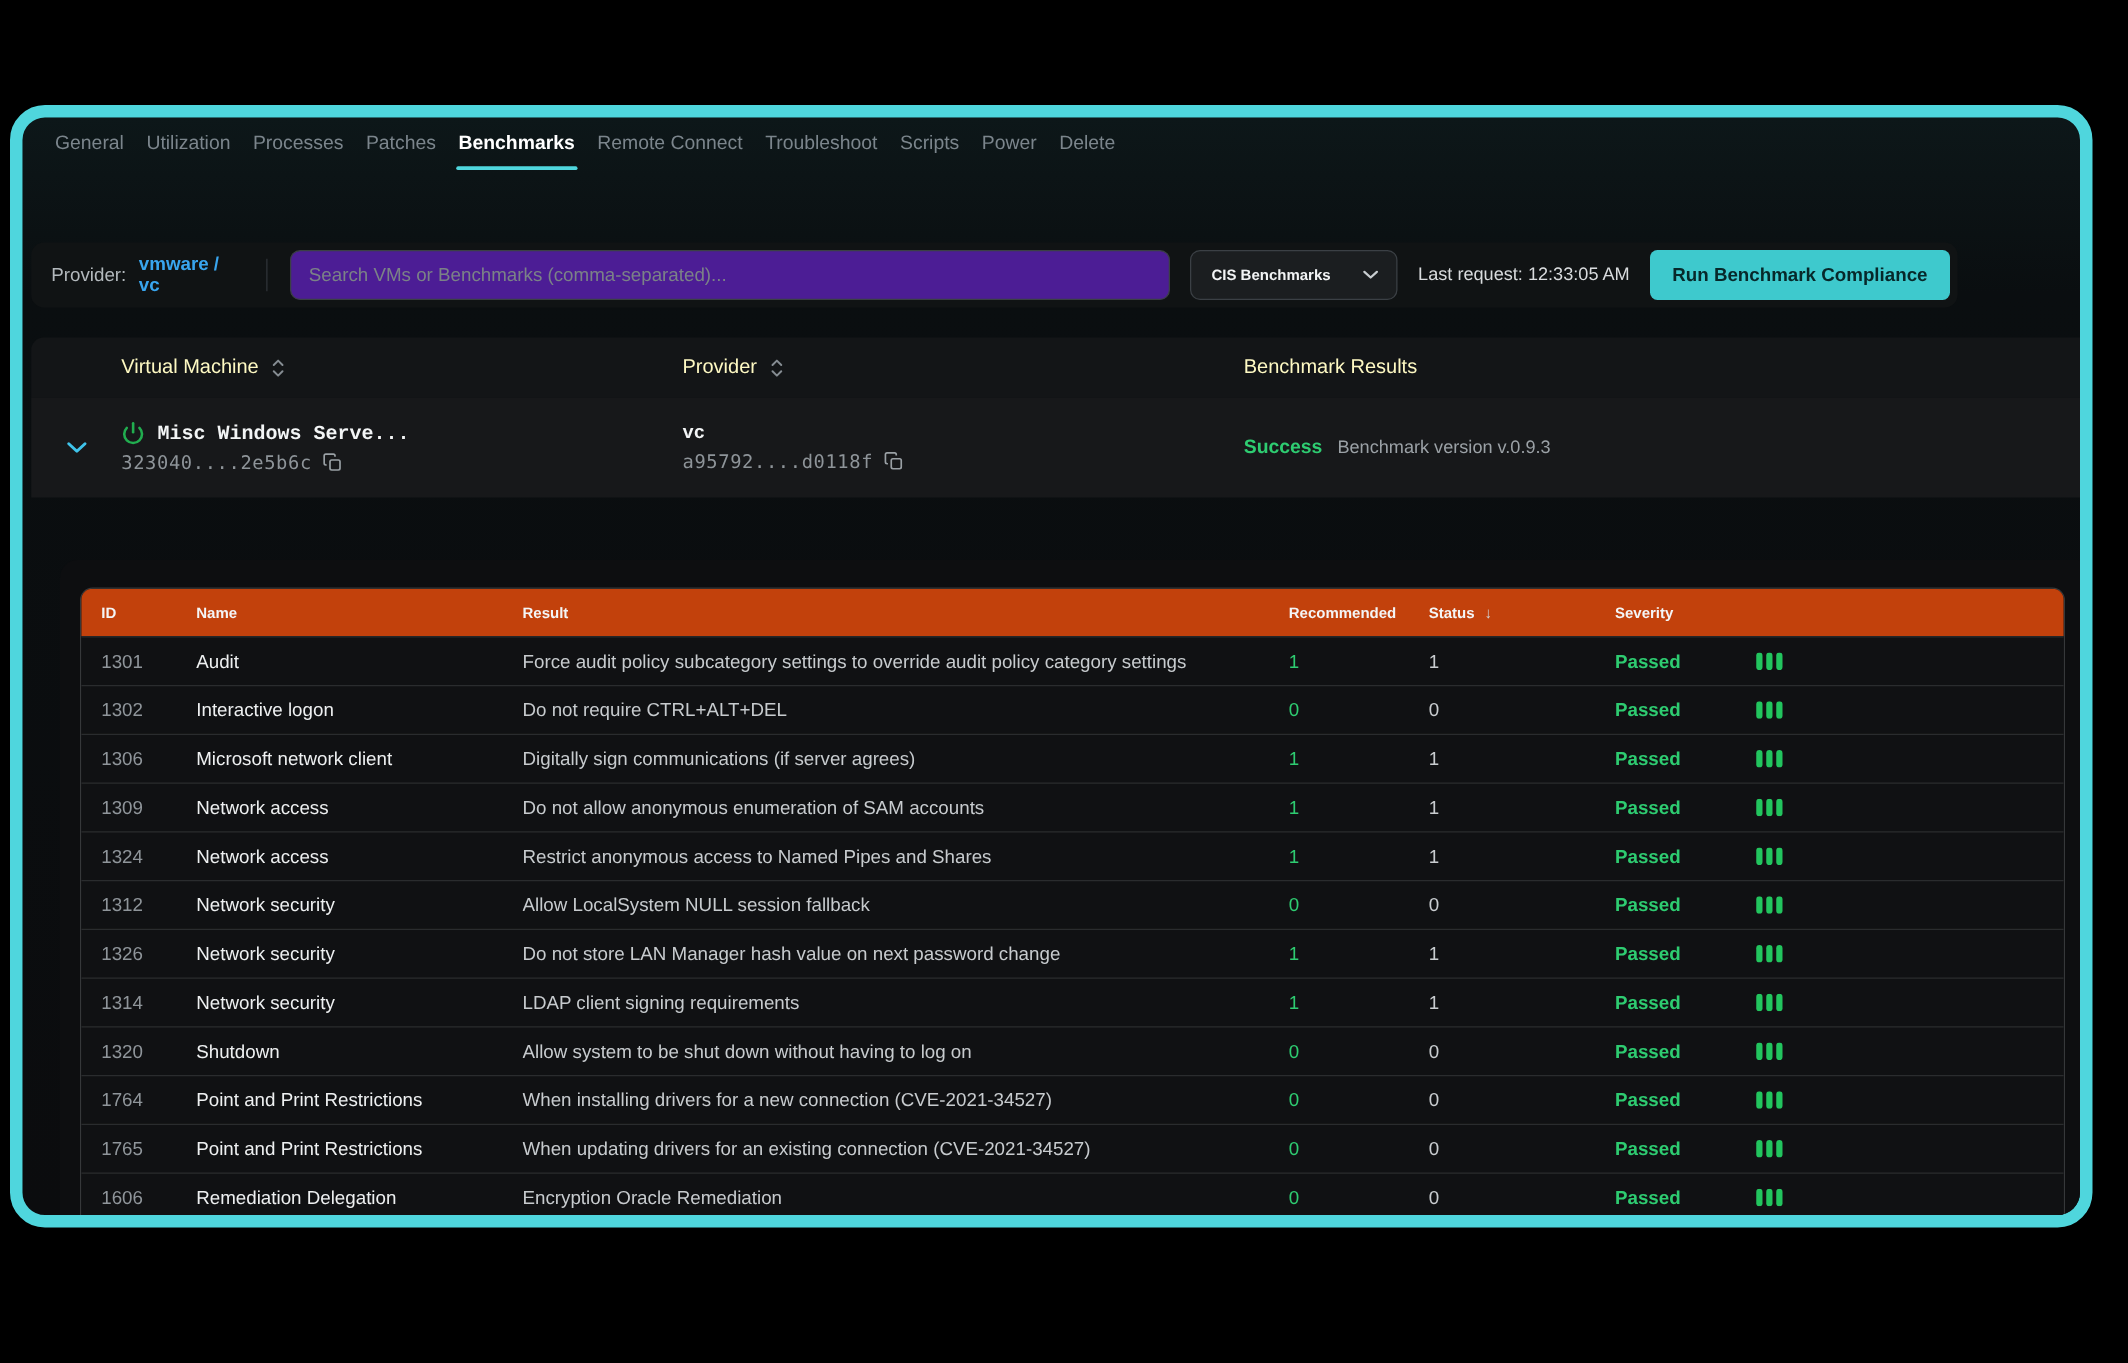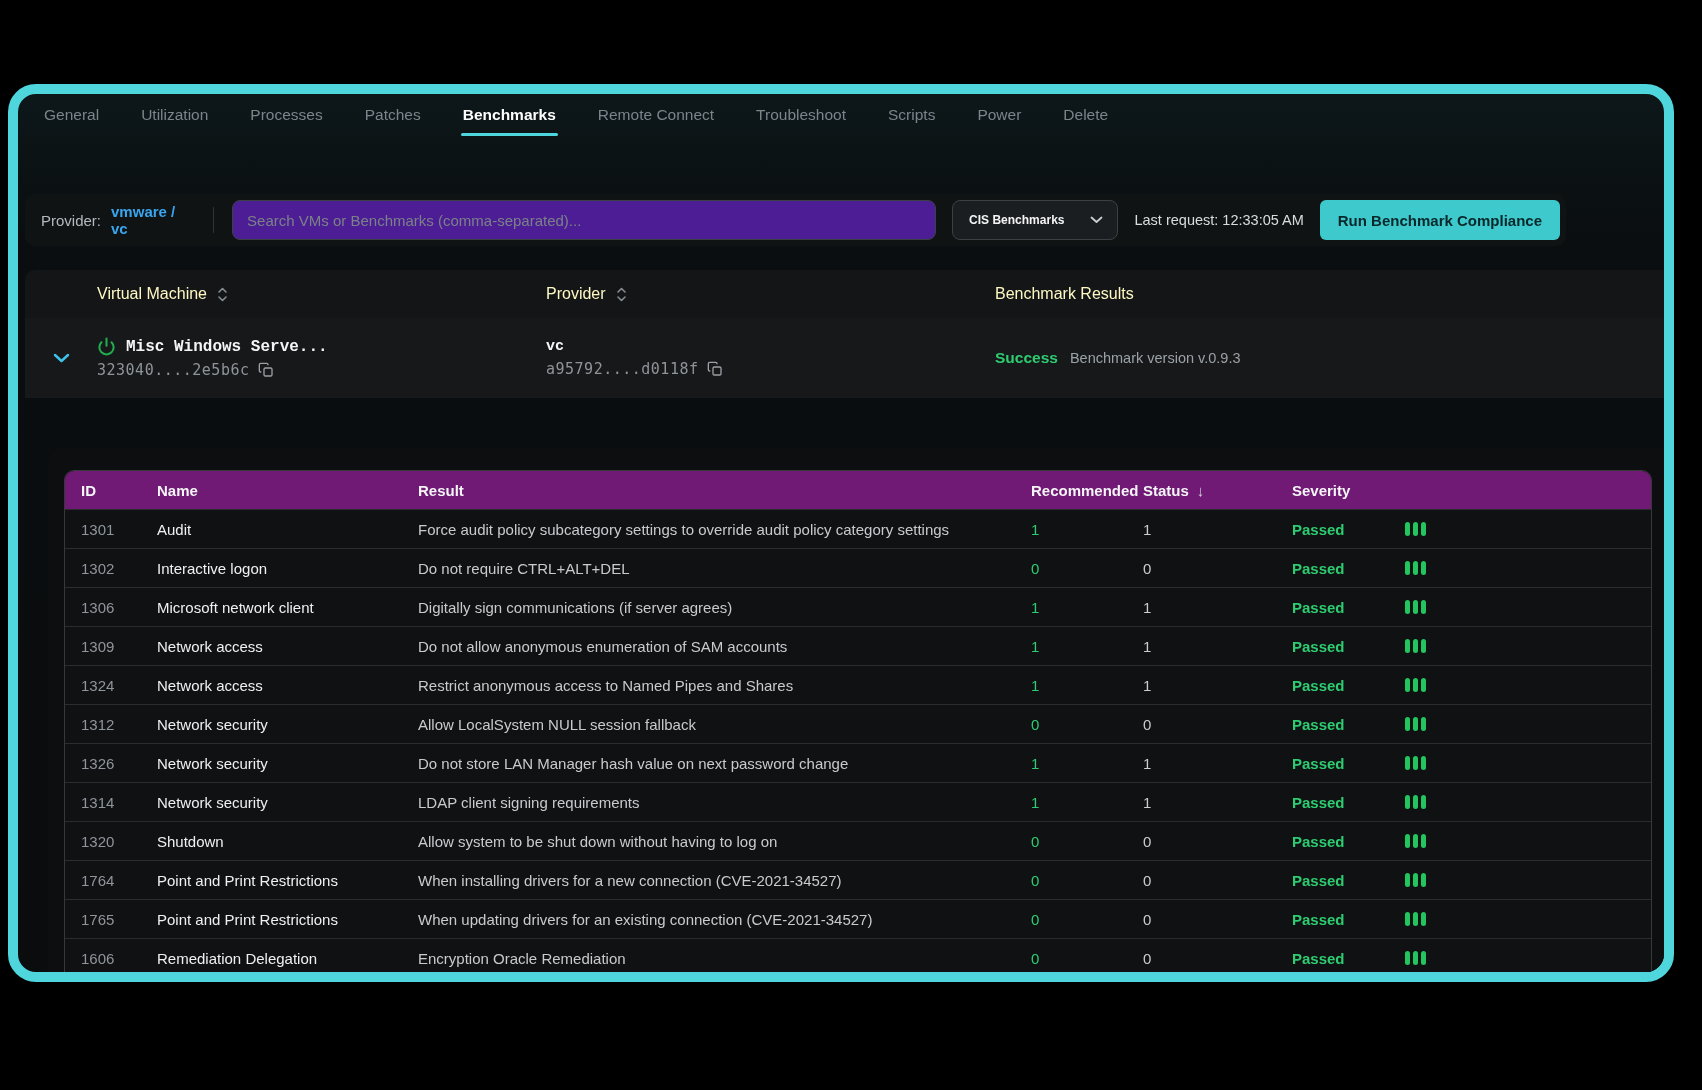--- a/index.html
+++ b/index.html
@@ -8,21 +8,21 @@
   .stage { position:relative; width:1702px; height:1090px; background:#000; overflow:hidden; }
 
   .panel {
     position:absolute; left:8px; top:84px; width:1666px; height:898px;
     border:10px solid var(--accent-teal,#4fd6dd); border-radius:28px;
     background:linear-gradient(180deg,#0d1719 0%,#0a0e10 16%,#0b0c0e 100%);
     overflow:hidden;
   }
 
   
-  .tabbar { display:flex; align-items:stretch; height:42px; padding:0 0 0 26px; gap:42px; }
+  .tabbar { display:flex; align-items:stretch; height:42px; padding:0 0 0 26px; gap:18px; }
   .tab { position:relative; display:flex; align-items:center; color:#7b858c; font-size:15.5px; cursor:pointer; white-space:nowrap; }
   .tab.active { color:#ffffff; font-weight:700; }
   .tab.active::after { content:""; position:absolute; left:-2px; right:-2px; bottom:0; height:3px; border-radius:2px; background:var(--accent-teal,#4fd6dd); }
 
   
   .filterbar {
     position:absolute; left:7px; top:100px; width:1541px; height:52px;
     background:#101314; border-radius:10px;
     display:flex; align-items:center; padding:0 6px 0 16px;
   }
@@ -62,21 +62,21 @@
   .copybtn { display:flex; align-items:center; cursor:pointer; }
   .resultscell { display:flex; align-items:center; gap:12px; }
   .success { color:var(--success-green,#2ecc71); font-size:15.5px; font-weight:600; }
   .version { color:#9ba1a6; font-size:14.5px; }
 
   
   .expanded { position:absolute; left:30px; top:354px; width:1628px; height:544px; background:#0d0e10; border-radius:14px; overflow:hidden; }
   .btable { position:absolute; left:16px; top:22px; width:1588px; border:1px solid #36383a; border-radius:10px; overflow:hidden; background:#101113; }
   .bhead {
     display:grid; grid-template-columns:76px 277px 1fr 112px 149px 107px 252px;
-    height:38px; background:#701a75; align-items:center; color:#f4f5f6; font-weight:700; font-size:15px;
+    height:38px; background:#c2410c; align-items:center; color:#f4f5f6; font-weight:700; font-size:12px;
   }
   .bhead .pad, .brow .pad { padding-left:16px; }
   .bhcell { display:flex; align-items:center; gap:8px; }
   .bhcell .arrow { font-weight:400; color:#cfd3d6; }
   .brow {
     display:grid; grid-template-columns:76px 277px 1fr 112px 149px 107px 252px;
     height:39px; align-items:center; border-top:1px solid #2a2c2e; font-size:15px; background:#101113; cursor:default;
   }
   .brow.stub { height:24px; }
   .bcell { overflow:hidden; white-space:nowrap; text-overflow:ellipsis; }

